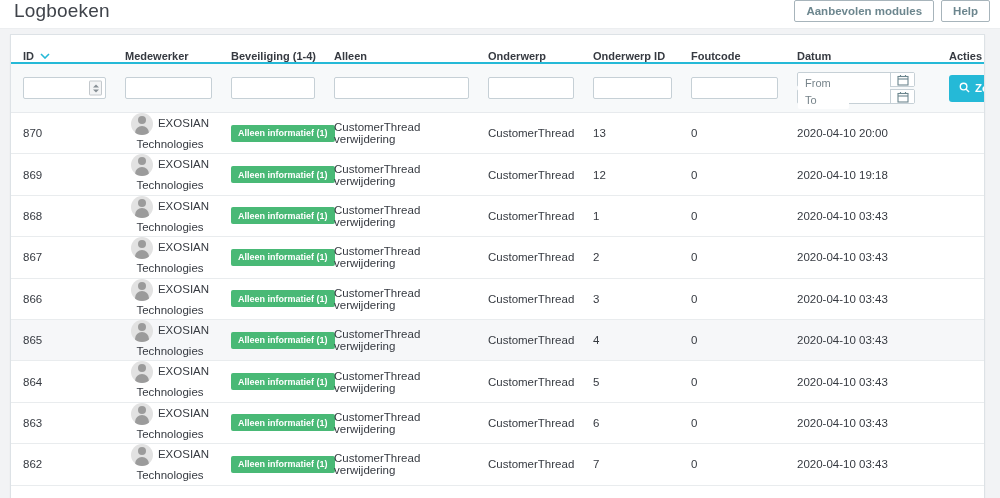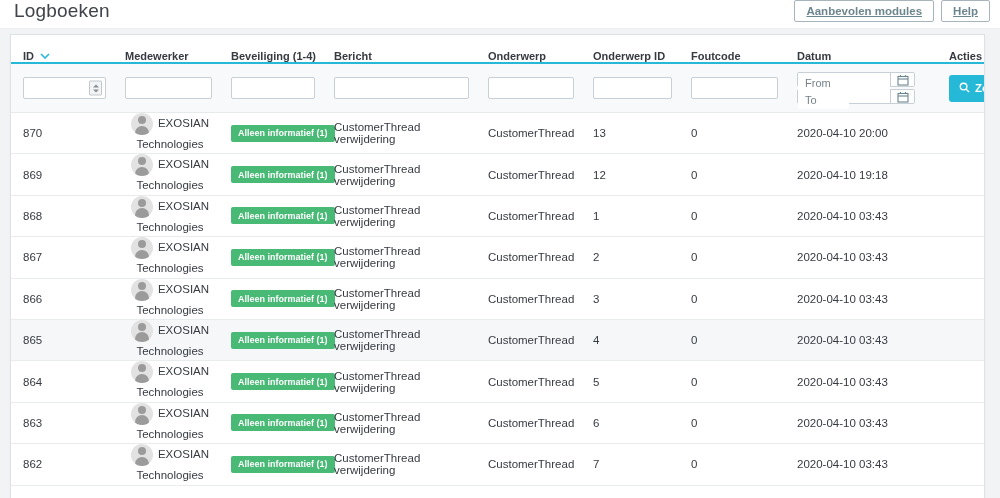--- a/index.html
+++ b/index.html
@@ -22,21 +22,20 @@
   .btn-outline {
     background: #fff;
     border: 1px solid #a7b4bb;
     color: #6c868e;
     font-family: "Liberation Sans", sans-serif;
     font-size: 11.5px;
     font-weight: 600;
     padding: 4px 11px;
     border-radius: 2px;
     cursor: pointer;
-    text-decoration: underline;
   }
   
   .card {
     margin: 5px 15px 0 10px;
     background: #fff;
     border: 1px solid #dde2e6;
     box-shadow: 0 1px 2px rgba(0,0,0,.04);
     height: 470px;
     overflow: hidden;
   }
@@ -157,21 +156,21 @@
     </colgroup>
     <thead>
       <tr class="header-row">
         <th>
           <span>ID</span><span class="sort-icon"><svg width="10" height="6" viewBox="0 0 10 6">
                 <polyline points="1,1 5,5 9,1" fill="none" stroke="#25b9d7" stroke-width="1.6"></polyline>
               </svg></span>
         </th>
         <th>Medewerker</th>
         <th>Beveiliging (1-4)</th>
-        <th>Bericht</th>
+        <th>Alleen</th>
         <th>Onderwerp</th>
         <th>Onderwerp ID</th>
         <th>Foutcode</th>
         <th>Datum</th>
         <th class="col-actions">Acties</th>
       </tr>
       <tr class="filter-row">
         <td>
           <div class="num-field">
             <input type="text" style="">

